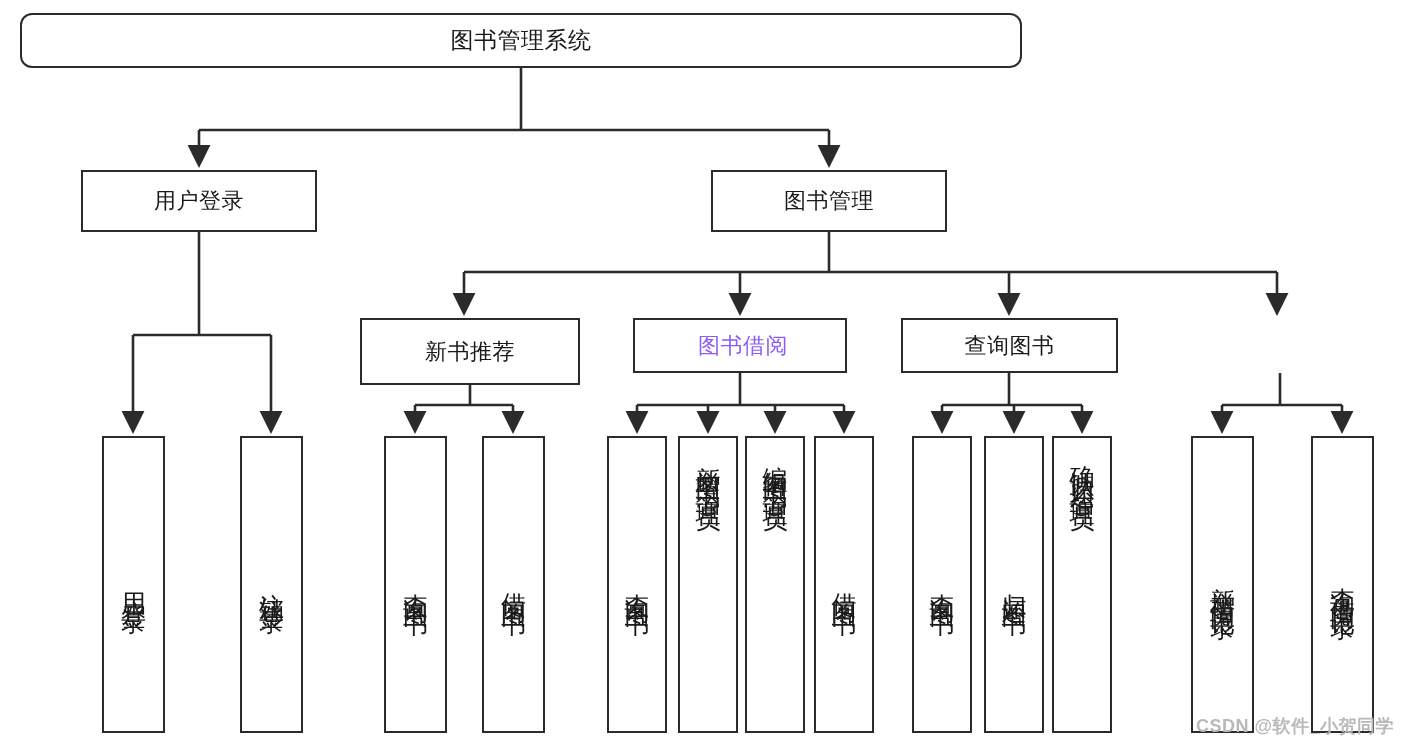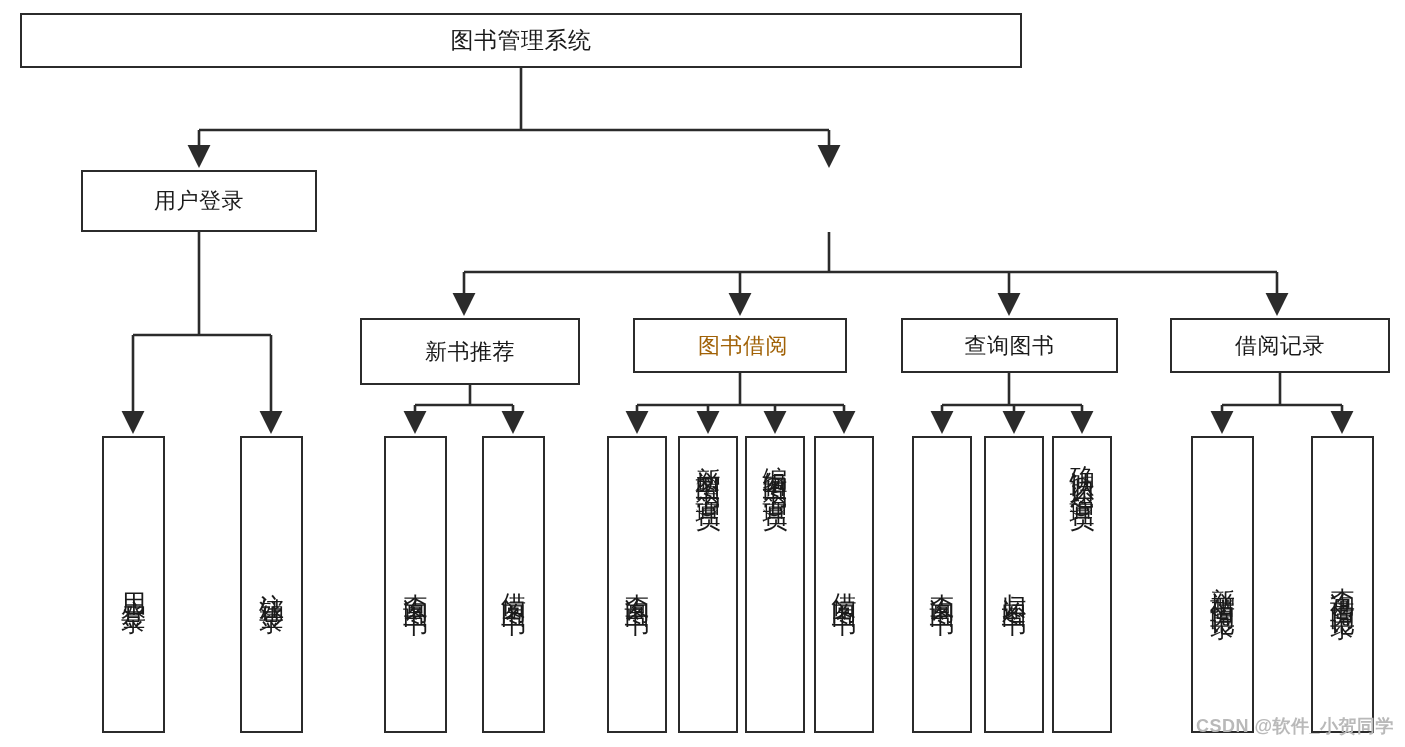--- a/index.html
+++ b/index.html
@@ -121,39 +121,39 @@
       <path d="M 1014 405 L 1014 430" marker-end="url(#arrow)"></path>
       <path d="M 1082 405 L 1082 430" marker-end="url(#arrow)"></path>
 
       <path d="M 1280 373 L 1280 405"></path>
       <path d="M 1222 405 L 1342 405"></path>
       <path d="M 1222 405 L 1222 430" marker-end="url(#arrow)"></path>
       <path d="M 1342 405 L 1342 430" marker-end="url(#arrow)"></path>
     </g>
   </svg>
 
-  <div class="node horiz root" style="left: 20px; top: 13px; width: 1002px; height: 55px; border-color: rgb(43, 43, 43); background: rgb(255, 255, 255); color: rgb(26, 26, 26);">
+  <div class="node horiz root" style="left: 20px; top: 13px; width: 1002px; height: 55px; border-color: rgb(43, 43, 43); background: rgb(255, 255, 255); color: rgb(26, 26, 26); border-radius: 12px;">
     <span class="label">图书管理系统</span>
   </div>
 
   <div class="node horiz" style="left: 81px; top: 170px; width: 236px; height: 62px; border-color: rgb(43, 43, 43); background: rgb(255, 255, 255); color: rgb(26, 26, 26);">
     <span class="label">用户登录</span>
   </div>
+  <div class="node horiz" style="left: 711px; top: 170px; width: 236px; height: 62px; border-color: rgb(43, 43, 43); background: rgb(255, 255, 255); color: rgb(26, 26, 26);">
+    <span class="label">图书管理</span>
+  </div>
 
   <div class="node horiz" style="left: 360px; top: 318px; width: 220px; height: 67px; border-color: rgb(43, 43, 43); background: rgb(255, 255, 255); color: rgb(26, 26, 26);">
     <span class="label">新书推荐</span>
   </div>
-  <div class="node horiz" style="left: 633px; top: 318px; width: 214px; height: 55px; border-color: rgb(43, 43, 43); background: rgb(255, 255, 255); color: #a16207; padding-left: 6px;">
+  <div class="node horiz" style="left: 633px; top: 318px; width: 214px; height: 55px; border-color: rgb(43, 43, 43); background: rgb(255, 255, 255); color: #8b5cf6; padding-left: 6px;">
     <span class="label">图书借阅</span>
   </div>
   <div class="node horiz" style="left: 901px; top: 318px; width: 217px; height: 55px; border-color: rgb(43, 43, 43); background: rgb(255, 255, 255); color: rgb(26, 26, 26);">
     <span class="label">查询图书</span>
-  </div>
-  <div class="node horiz" style="left: 1170px; top: 318px; width: 220px; height: 55px; border-color: rgb(43, 43, 43); background: rgb(255, 255, 255); color: rgb(26, 26, 26);">
-    <span class="label">借阅记录</span>
   </div>
 
   <div class="node vert centered" style="left: 102px; top: 436px; width: 63px; height: 297px; border-color: rgb(43, 43, 43); background: rgb(255, 255, 255); color: rgb(26, 26, 26);">
     <span class="label">用户登录</span>
   </div>
   <div class="node vert centered" style="left: 240px; top: 436px; width: 63px; height: 297px; border-color: rgb(43, 43, 43); background: rgb(255, 255, 255); color: rgb(26, 26, 26);">
     <span class="label">注销登录</span>
   </div>
   <div class="node vert centered" style="left: 384px; top: 436px; width: 63px; height: 297px; border-color: rgb(43, 43, 43); background: rgb(255, 255, 255); color: rgb(26, 26, 26);">
     <span class="label">查询图书</span>

